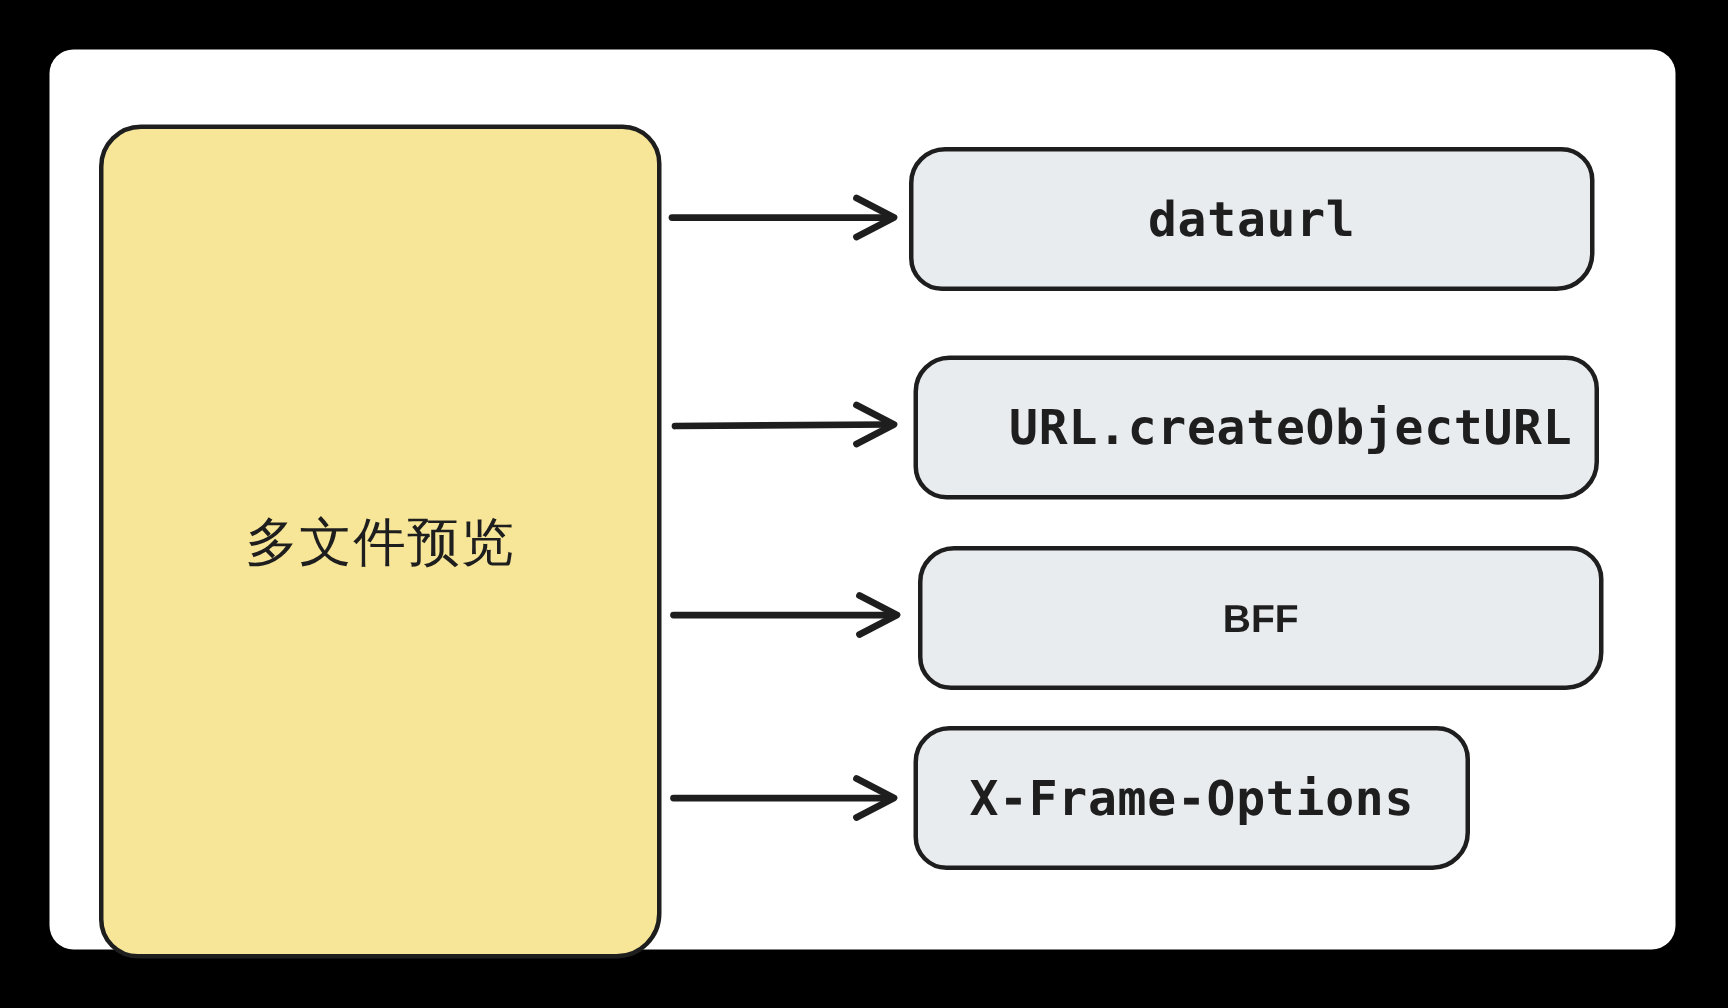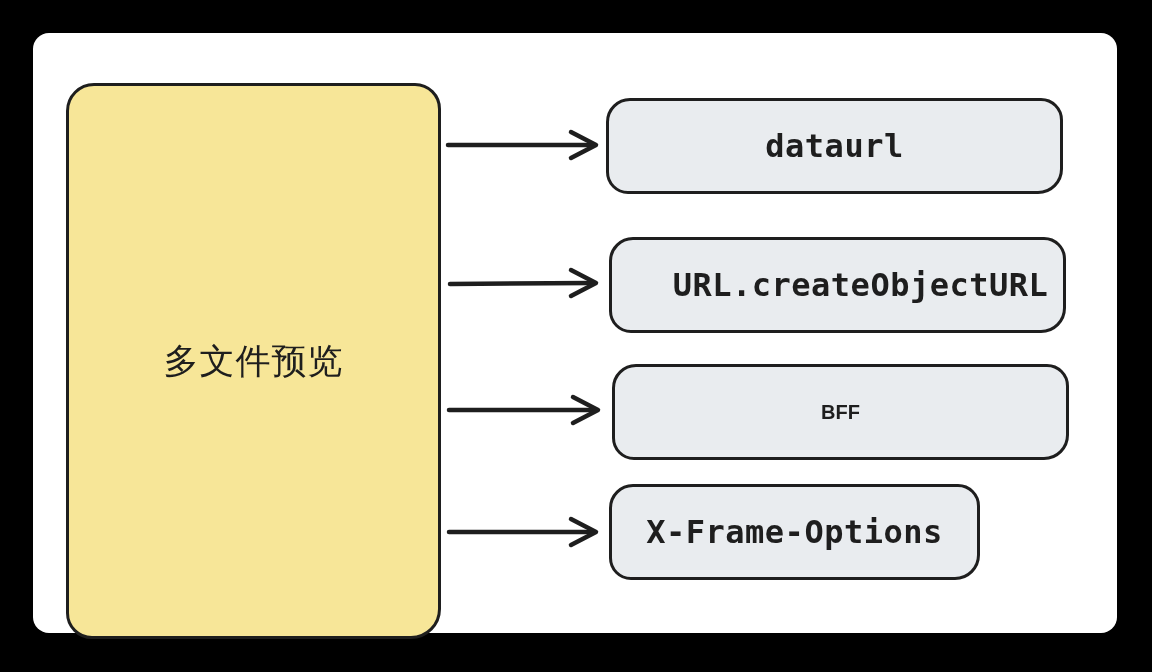--- a/index.html
+++ b/index.html
@@ -56,21 +56,21 @@
   .t3 { top: 364px; left: 612px; }
   .t4 { top: 484px; left: 609px; width: 371px; }
   .label-code {
     font-family: "DejaVu Sans Mono", "Liberation Mono", monospace;
     font-size: 32px;
     font-weight: 600;
     letter-spacing: 0.5px;
   }
   .label-plain {
     font-family: "Liberation Sans", sans-serif;
-    font-size: 20px;
+    font-size: 26px;
     font-weight: 600;
   }
   .arrows {
     position: absolute;
     left: 0; top: 0;
     width: 1152px; height: 672px;
     pointer-events: none;
   }
   .arrow-stroke {
     stroke: var(--stroke);

